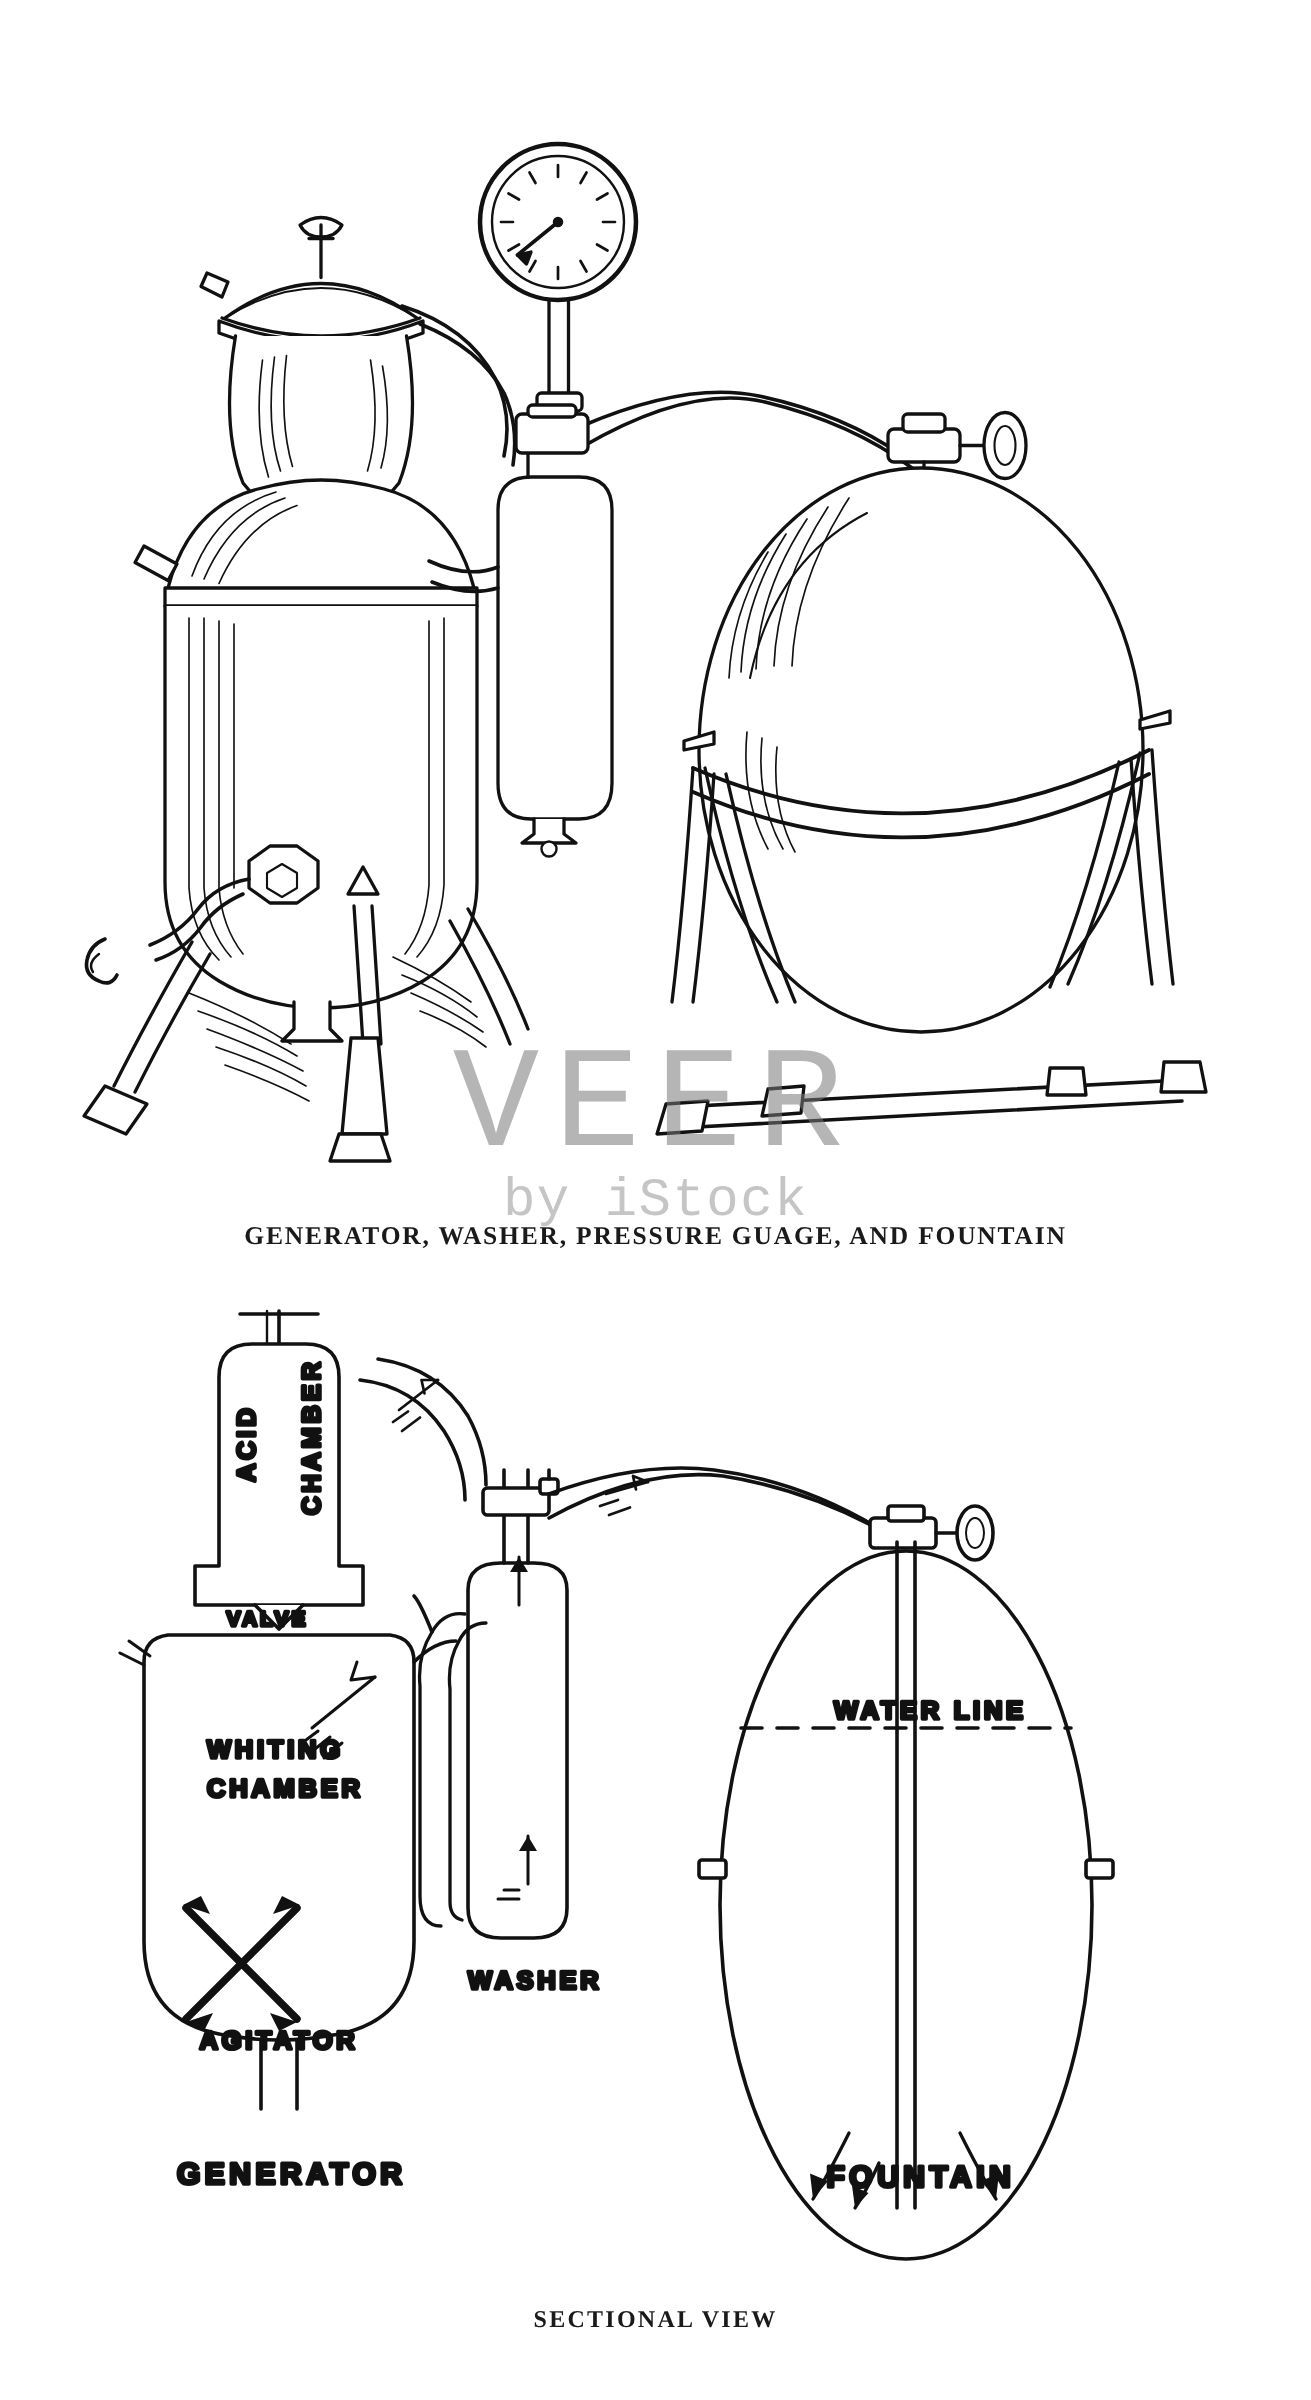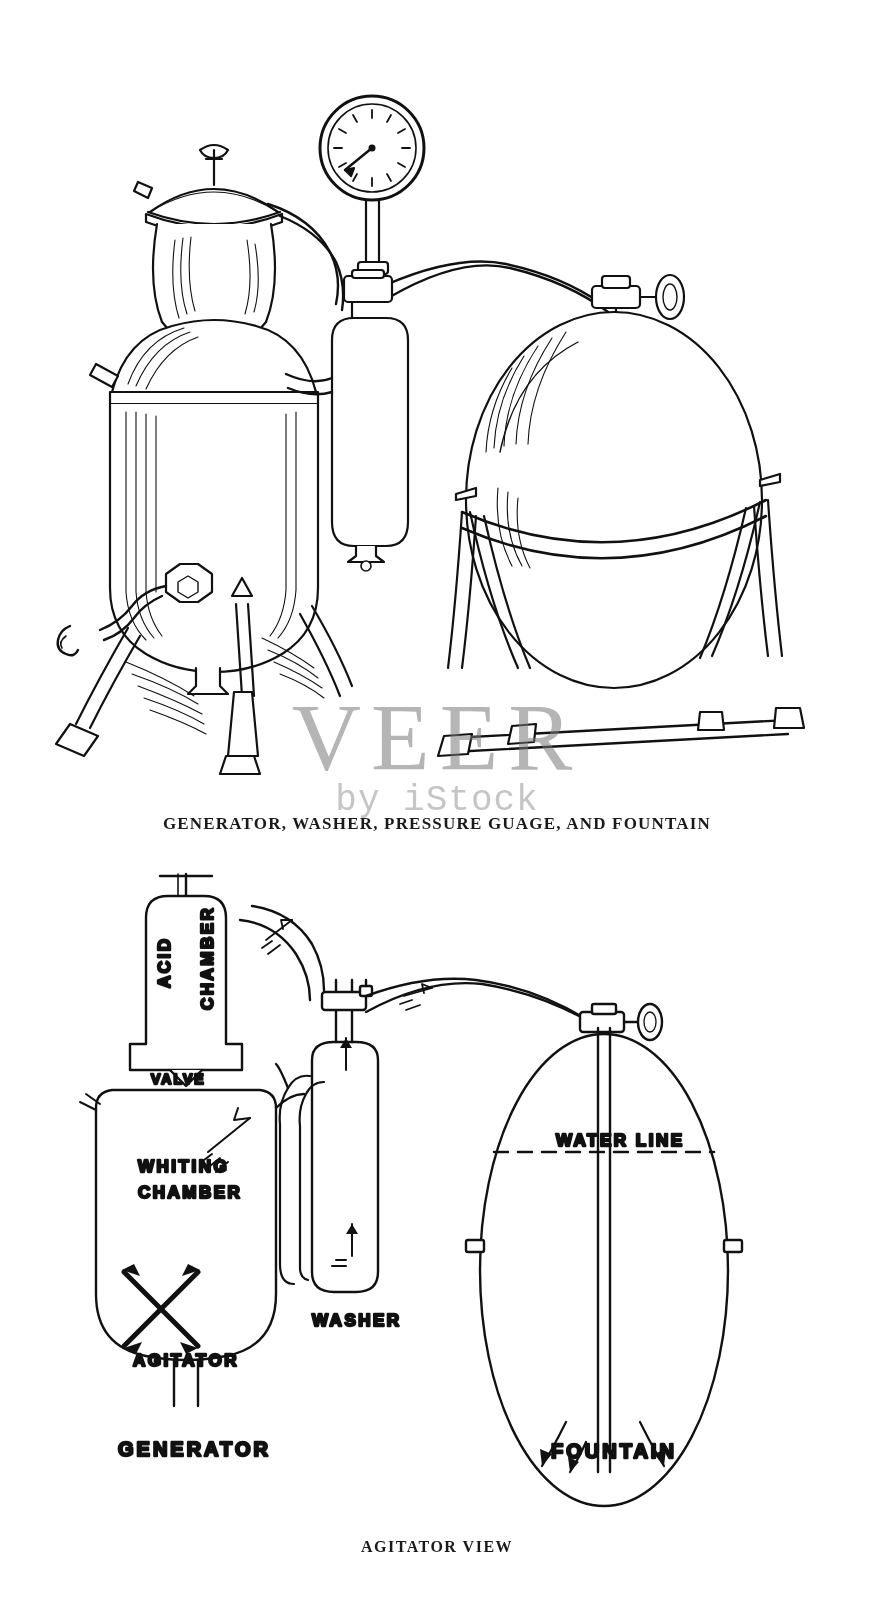--- a/index.html
+++ b/index.html
@@ -41,21 +41,21 @@
   .watermark {
     position: absolute;
     left: 0;
     top: 690px;
     width: 874px;
     text-align: center;
     pointer-events: none;
     user-select: none;
   }
   .watermark .wm-main {
-    font-family: Liberation Serif, serif;
+    font-family: Liberation Mono, monospace;
     font-size: 96px;
     letter-spacing: 10px;
     color: rgba(120,120,120,0.55);
     line-height: 1;
     text-align: center;
   }
   .watermark .wm-sub {
     font-family: Liberation Mono, monospace;
     font-size: 36px;
     color: rgba(140,140,140,0.5);
@@ -423,15 +423,15 @@
           <path d="M640 562 q14 28 24 44"></path>
           <path d="M664 606 l-10 -12 l12 -5 z" fill="#111" stroke="none"></path>
         </g>
         <text class="lbl" x="556" y="286">WATER LINE</text>
       </g>
 
       <text class="lbl-big" x="551" y="598">FOUNTAIN</text>
     </svg>
   </div>
 
-  <div class="caption" id="caption-bottom">AGITATOR VIEW</div>
+  <div class="caption" id="caption-bottom">SECTIONAL VIEW</div>
 
 </div>
 
 </body></html>

